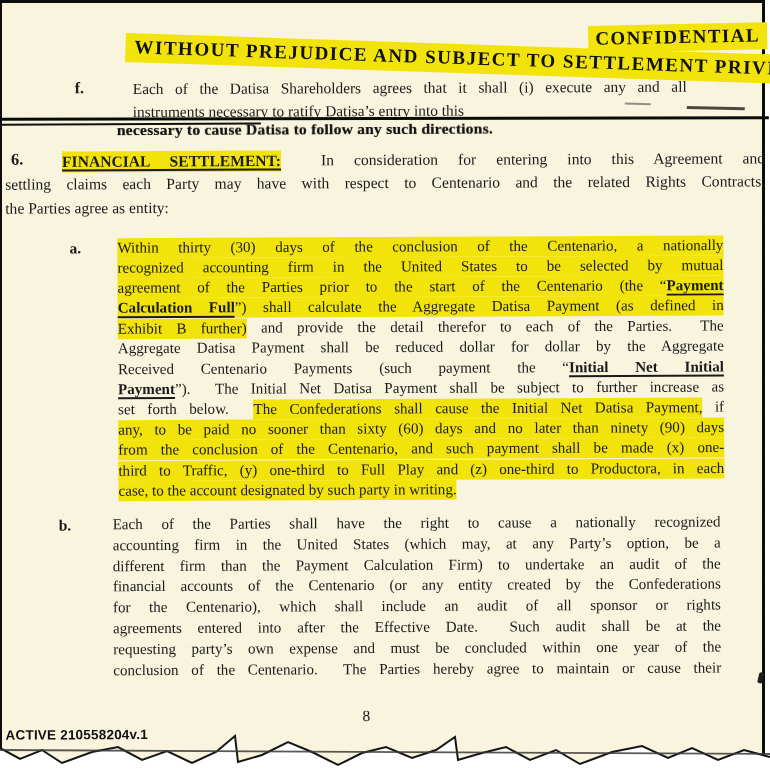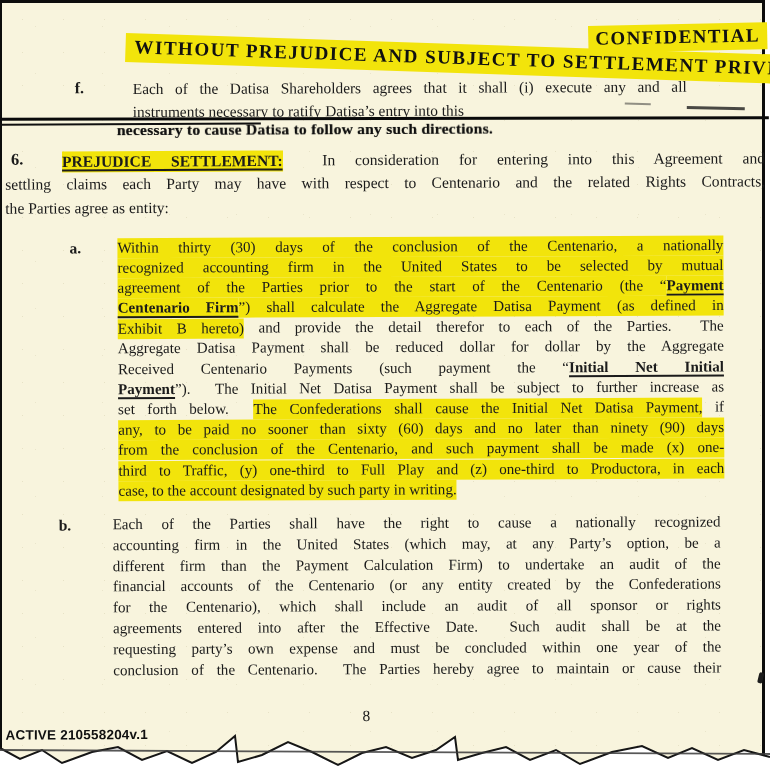--- a/index.html
+++ b/index.html
@@ -90,32 +90,32 @@
       <div class="line last"><span>instruments necessary to ratify Datisa’s entry into this</span></div>
     </div>
 
   <div class="fold-line"></div>
   <div class="fold-line-2"></div>
   <div class="fold-dash"></div>
   <div class="fold-text">necessary to cause Datisa to follow any such directions.</div>
 
   <div class="para-label label-6">6.</div>
   <div class="textblock sec6">
-      <div class="line"><span class="hl bold ul">PREJUDICE SETTLEMENT:</span><span>&nbsp; In consideration for entering into this Agreement and</span></div>
+      <div class="line"><span class="hl bold ul">FINANCIAL SETTLEMENT:</span><span>&nbsp; In consideration for entering into this Agreement and</span></div>
       <div class="line"><span>settling claims each Party may have with respect to Centenario and the related Rights Contracts,</span></div>
       <div class="line last"><span>the Parties agree as entity:</span></div>
     </div>
 
   <div class="para-label label-a">a.</div>
   <div class="textblock clause-a">
       <div class="line"><span class="hl">Within thirty (30) days of the conclusion of the Centenario, a nationally</span></div>
       <div class="line"><span class="hl">recognized accounting firm in the United States to be selected by mutual</span></div>
       <div class="line"><span class="hl">agreement of the Parties prior to the start of the Centenario (the “</span><span class="hl bold ul">Payment</span></div>
-      <div class="line"><span class="hl bold ul">Centenario Firm</span><span class="hl">”) shall calculate the Aggregate Datisa Payment (as defined in</span></div>
-      <div class="line"><span class="hl">Exhibit B hereto)</span><span> and provide the detail therefor to each of the Parties.&nbsp; The</span></div>
+      <div class="line"><span class="hl bold ul">Calculation Full</span><span class="hl">”) shall calculate the Aggregate Datisa Payment (as defined in</span></div>
+      <div class="line"><span class="hl">Exhibit B further)</span><span> and provide the detail therefor to each of the Parties.&nbsp; The</span></div>
       <div class="line"><span>Aggregate Datisa Payment shall be reduced dollar for dollar by the Aggregate</span></div>
       <div class="line"><span>Received Centenario Payments (such payment the “</span><span class="bold ul">Initial Net Initial</span></div>
       <div class="line"><span class="bold ul">Payment</span><span>”).&nbsp; The Initial Net Datisa Payment shall be subject to further increase as</span></div>
       <div class="line"><span>set forth below.&nbsp; </span><span class="hl">The Confederations shall cause the Initial Net Datisa Payment,</span><span> if</span></div>
       <div class="line"><span class="hl">any, to be paid no sooner than sixty (60) days and no later than ninety (90) days</span></div>
       <div class="line"><span class="hl">from the conclusion of the Centenario, and such payment shall be made (x) one-</span></div>
       <div class="line"><span class="hl">third to Traffic, (y) one-third to Full Play and (z) one-third to Productora, in each</span></div>
       <div class="line last"><span class="hl">case, to the account designated by such party in writing.</span></div>
     </div>
 

